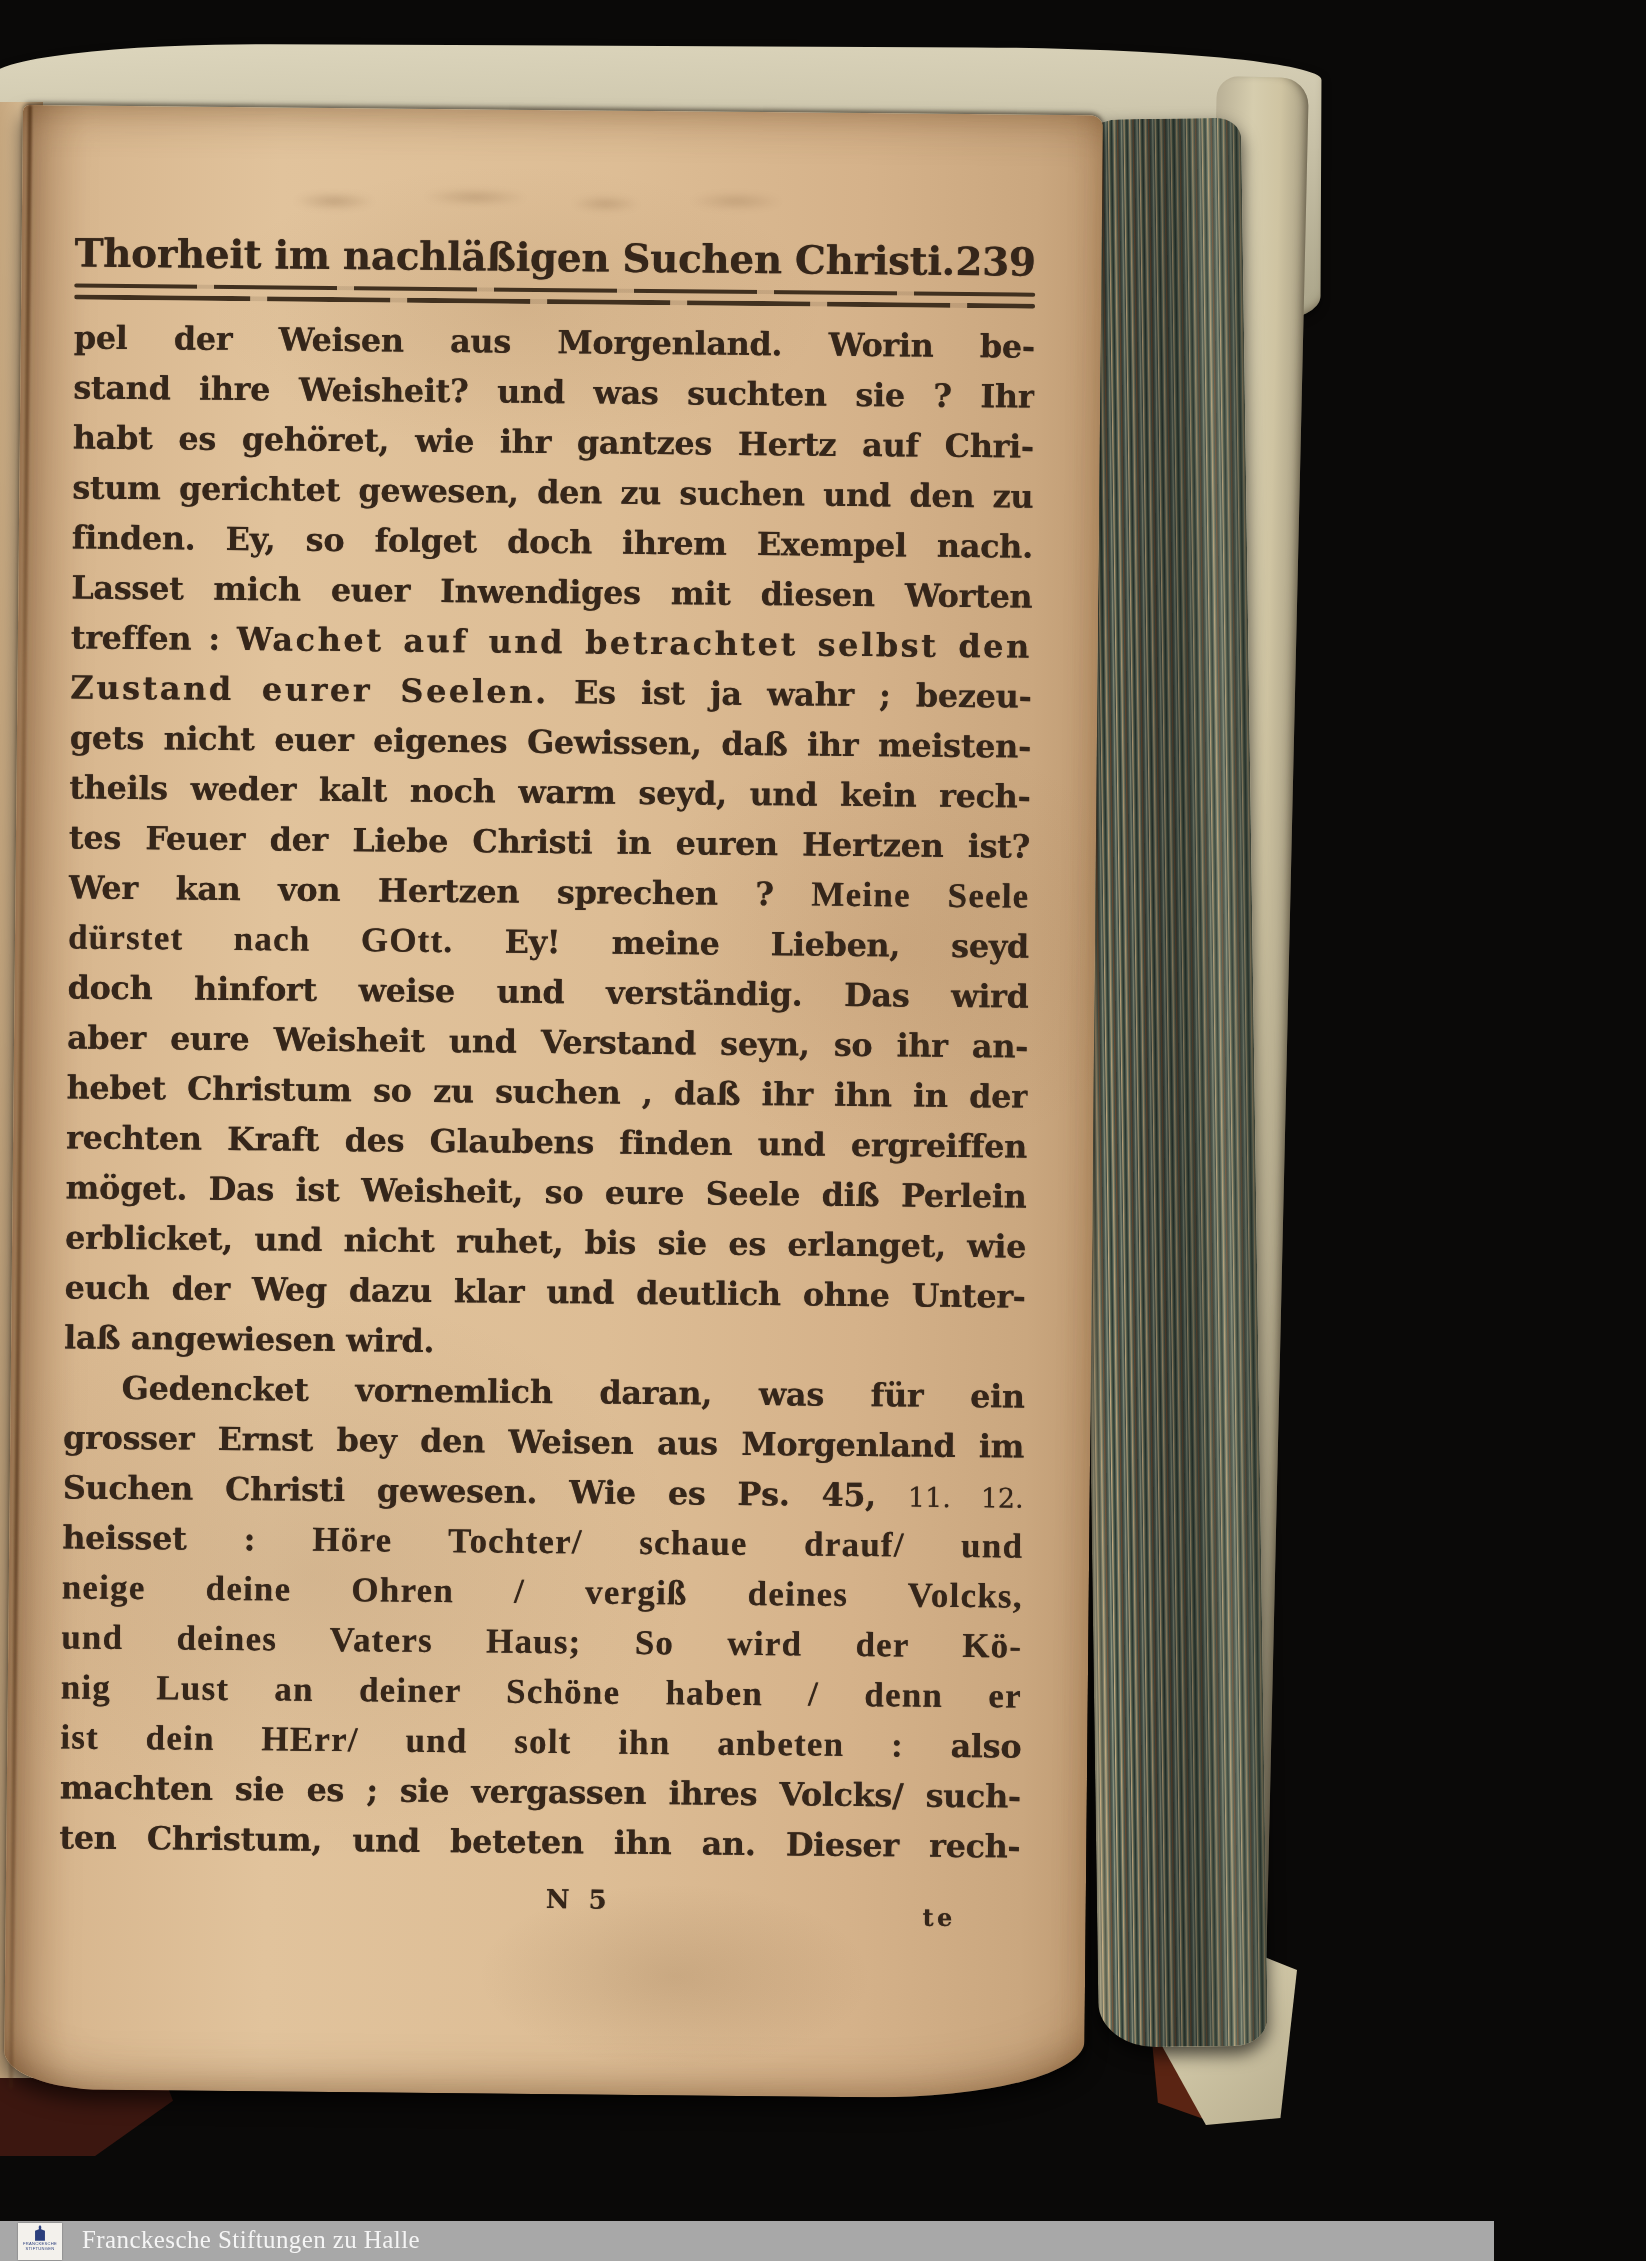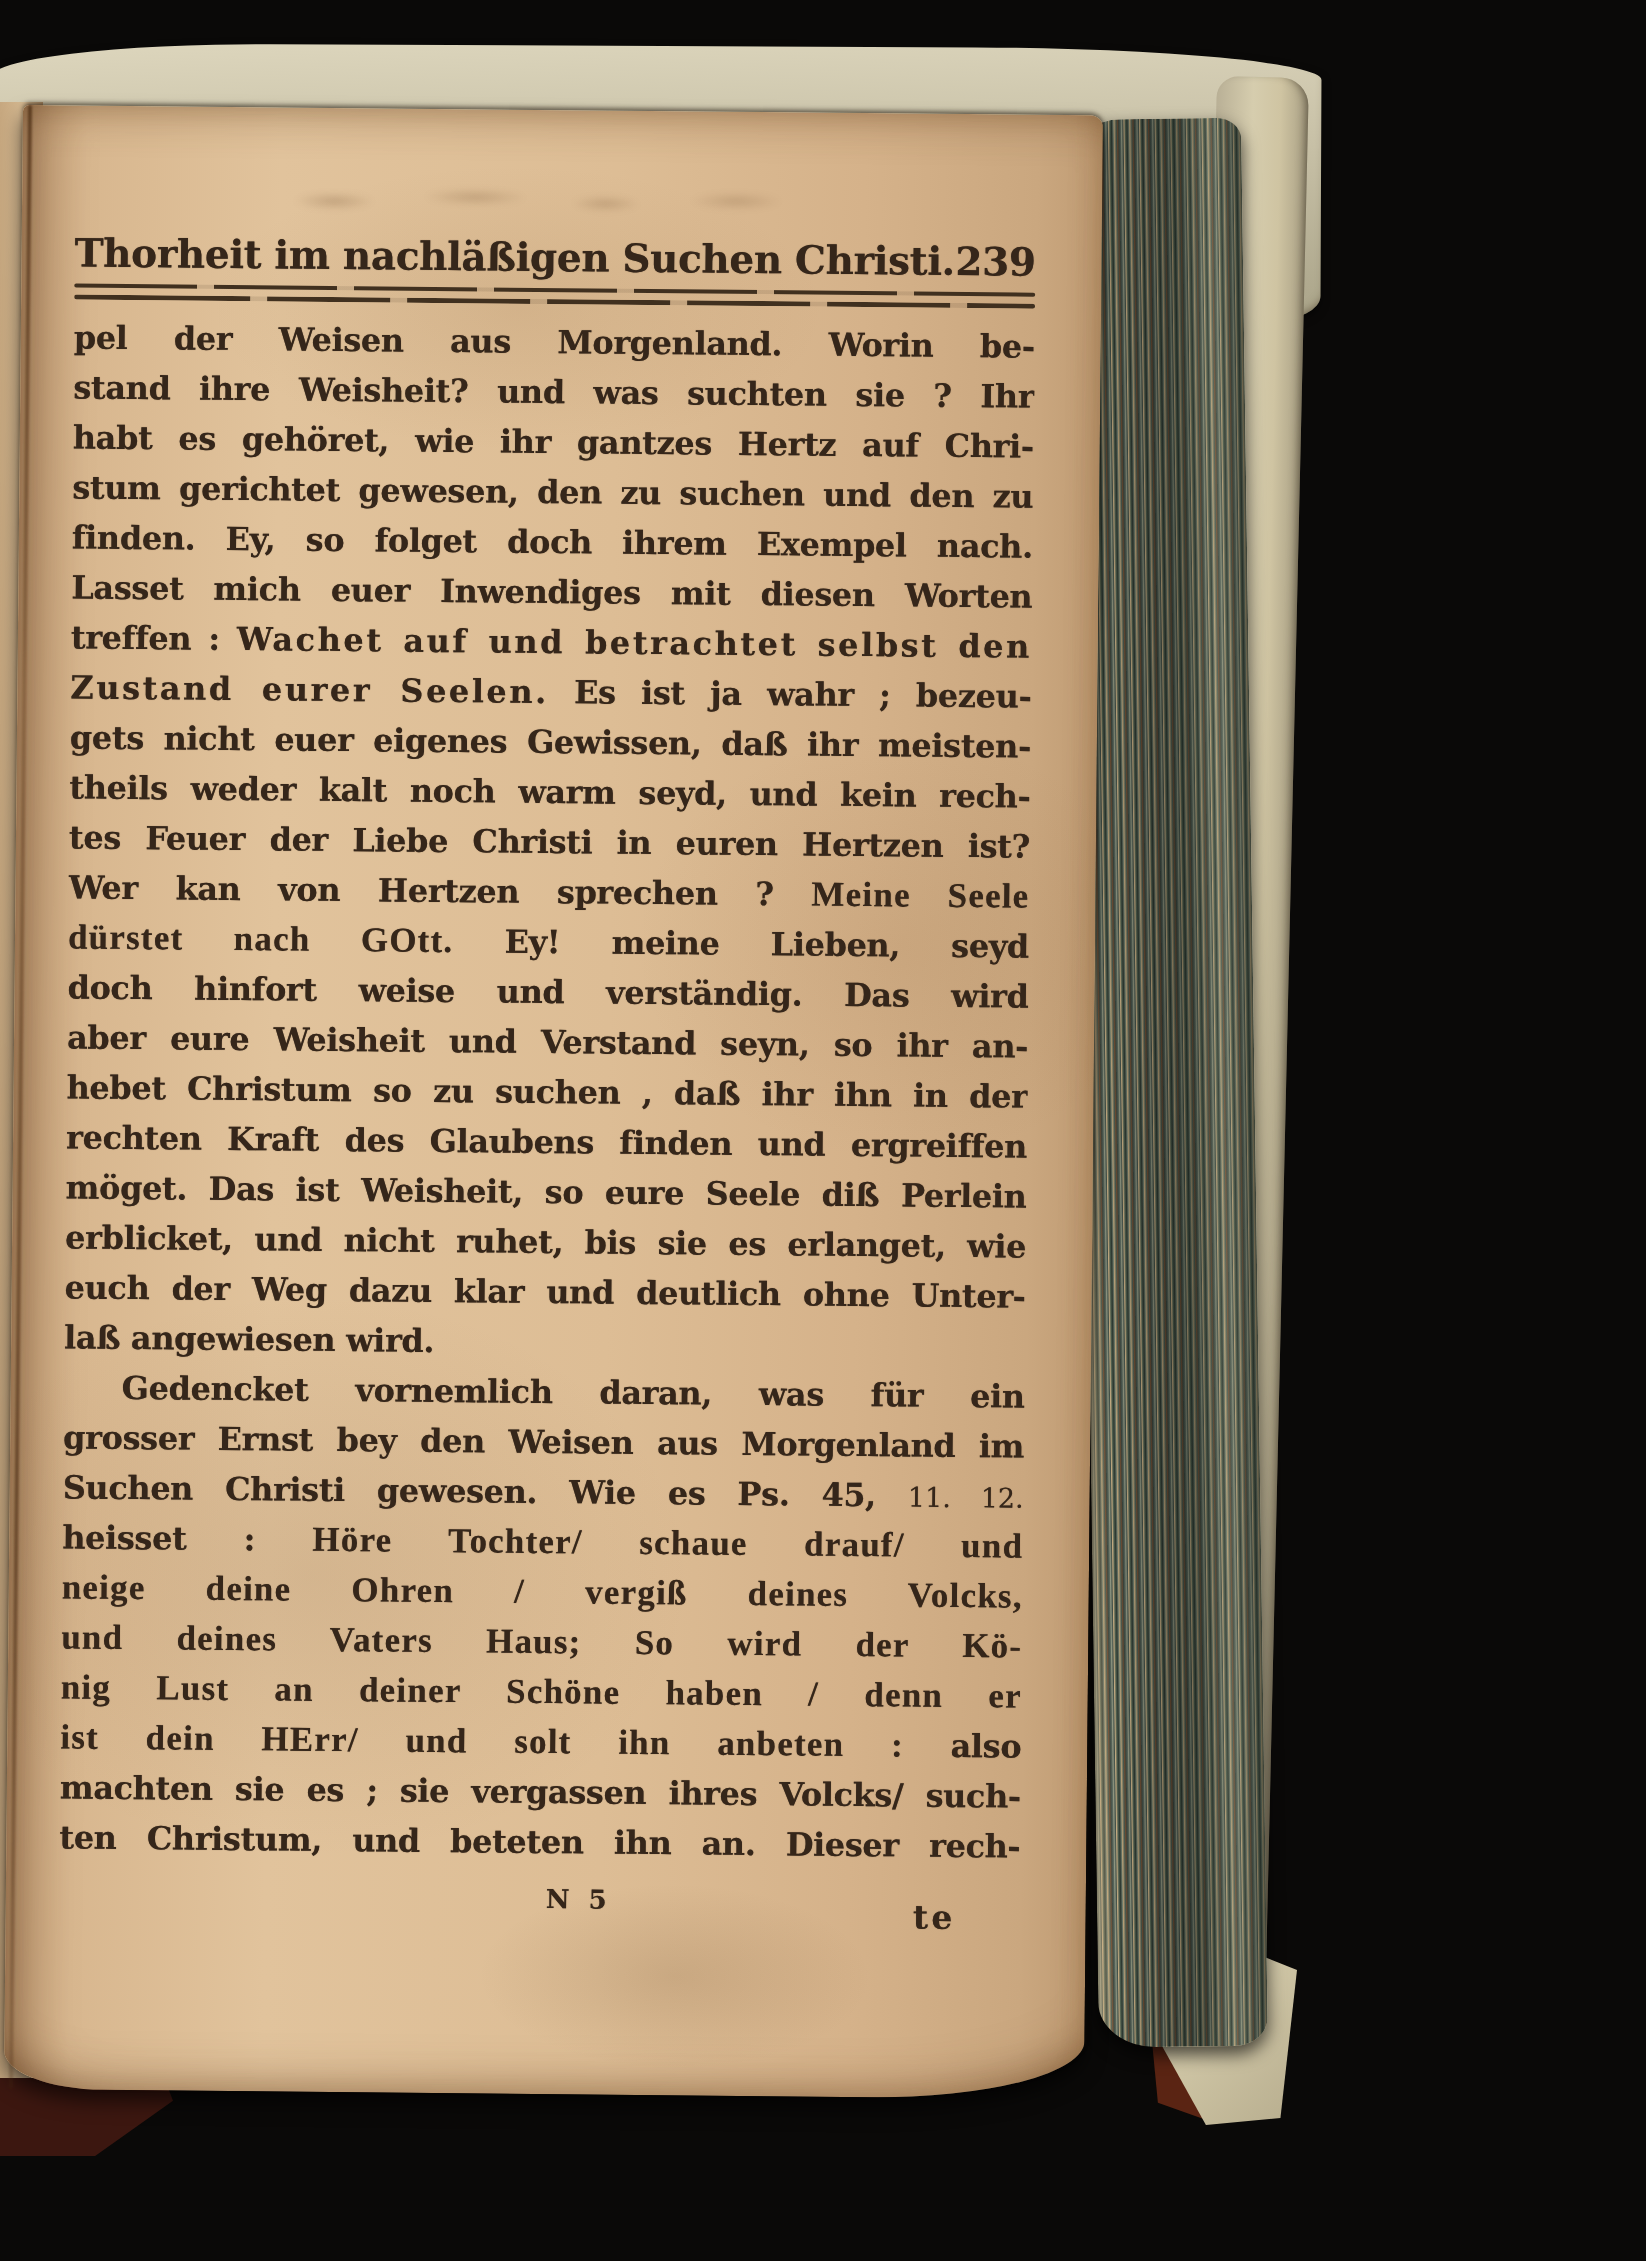--- a/index.html
+++ b/index.html
@@ -87,21 +87,21 @@
   .ln.ind{text-indent:58px;}
   .sg-b{font-family:"DejaVu Serif",serif;}
   .sg-q{font-family:"Liberation Serif",serif;font-weight:bold;font-size:35px;letter-spacing:1.2px;}
   .sg-a{font-weight:normal;font-size:27px;letter-spacing:0;}
   .sg-sp{letter-spacing:2.5px;}
   .sigline{display:flex;align-items:center;height:59px;margin-top:3.3px;
     font-weight:bold;text-shadow:0 0 0.8px rgba(40,25,12,.6);}
   .sig-spacer1{width:487px;}
   .sig-mark{font-size:26px;letter-spacing:5px;}
   .sig-spacer2{flex:1;}
-  .sig-catch{font-size:33px;margin-right:64px;letter-spacing:3.3px;margin-top:29px;}
+  .sig-catch{font-size:24px;margin-right:64px;letter-spacing:3.3px;margin-top:29px;}
 
   
   .footer-bar{position:absolute;left:0;top:2221px;width:1646px;height:40px;background:#a8a8a8;
     z-index:10;border-bottom:1.6px solid #c2c2c2;}
   .logo-box{position:absolute;left:18px;top:1.6px;width:44px;height:37px;background:#f3f1ec;
     box-shadow:0 0 1.6px rgba(0,0,0,.4);}
   .emblem{width:16.5px;height:15.6px;margin:2.5px auto 0.8px;background:#2b3f7d;
     clip-path:polygon(50% 0,60% 14%,57% 14%,57% 26%,80% 36%,80% 100%,20% 100%,20% 36%,43% 26%,43% 14%,40% 14%);}
   .logo-text{font-family:"Liberation Sans",sans-serif;font-size:4.1px;line-height:5px;
     color:#2b3f7d;text-align:center;letter-spacing:0.3px;}
@@ -172,15 +172,24 @@
         </div>
       <div class="sigline">
         <span class="sig-spacer1"></span>
         <span class="sig-mark">N 5</span>
         <span class="sig-spacer2"></span>
         <span class="sig-catch">te</span>
       </div>
     </div>
   </div>
 
+  <div class="footer-bar">
+    <div class="logo-box">
+      <div class="emblem"></div>
+      <div class="logo-text">FRANCKESCHE</div>
+      <div class="logo-text">STIFTUNGEN</div>
+    </div>
+    <div class="footer-title">Franckesche Stiftungen zu Halle</div>
+    <div class="dfg">DFG</div>
+  </div>
 
 </div>
 
 
 </body></html>

